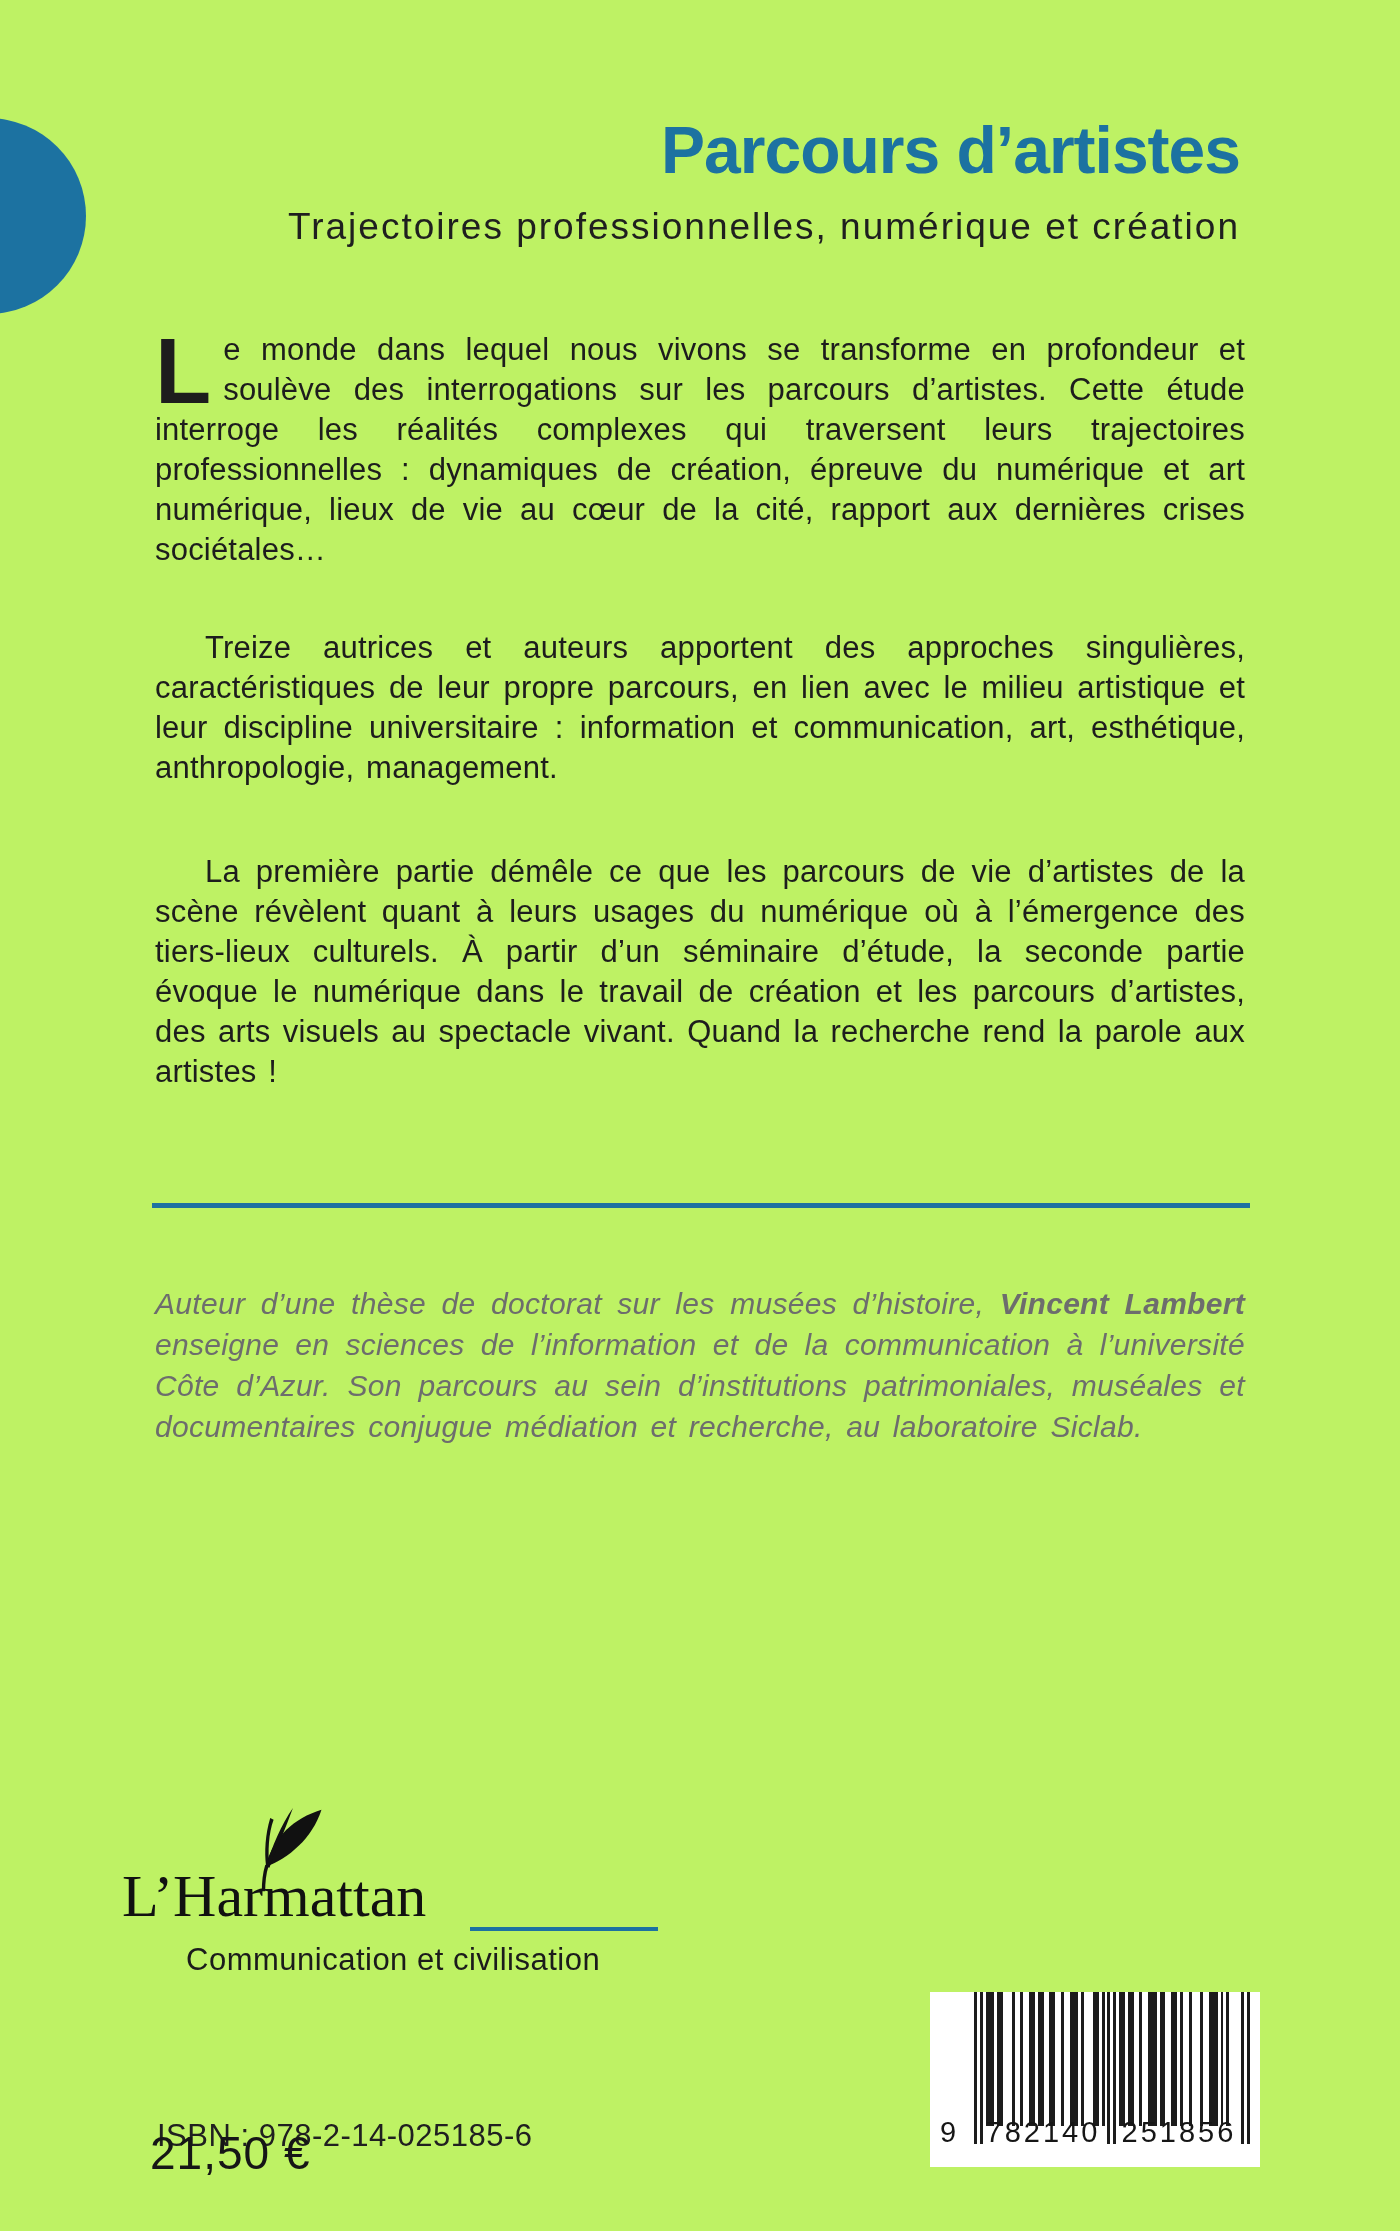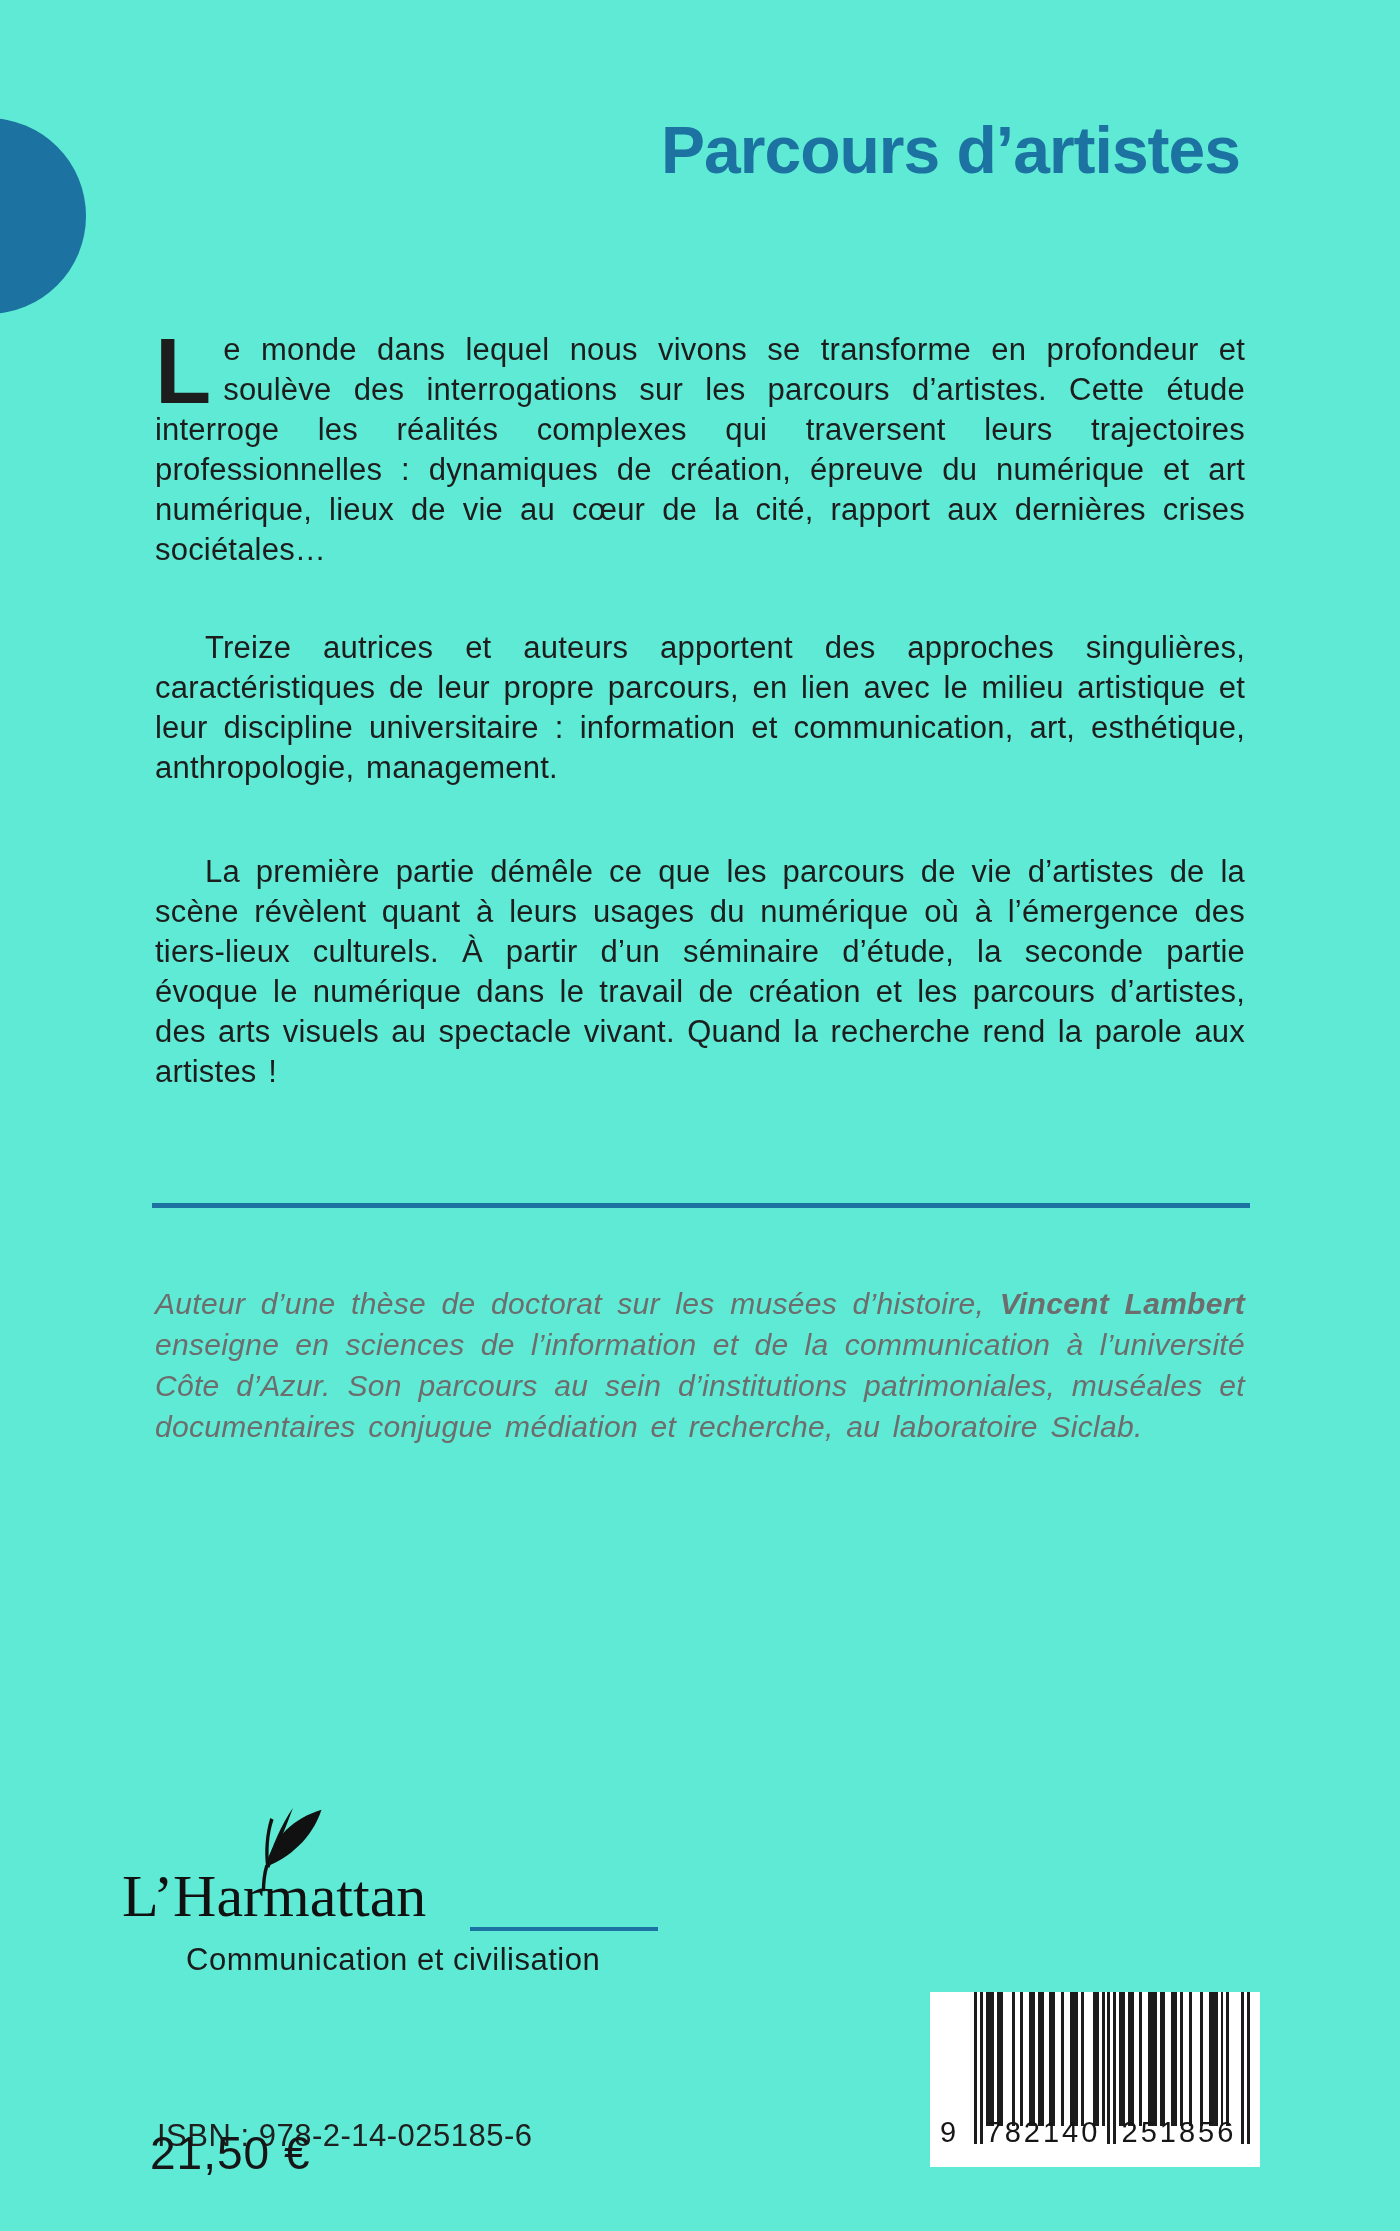--- a/index.html
+++ b/index.html
@@ -1,21 +1,21 @@
 <!DOCTYPE html>
 <html lang="fr"><head>
 <meta charset="utf-8">
 <title>Parcours d'artistes — quatrième de couverture</title>
 <style>
   html,body{margin:0;padding:0;background:#ffffff;}
   .page{
     position:relative;
     width:1400px;height:2231px;
     margin:0 auto;
-    background:#5eead4;
+    background:#bef264;
     overflow:hidden;
     font-family:"Liberation Sans","DejaVu Sans",sans-serif;
     color:#1d1d1d;
   }
   
   .corner-blob{
     position:absolute;
     left:-110px;top:118px;
     width:196px;height:196px;
     border-radius:50%;
@@ -128,20 +128,21 @@
   .bc-g2{left:190px;width:118px;text-align:center;letter-spacing:3px;}
 </style>
 </head>
 <body>
 
 <div class="page">
 
   <div class="corner-blob"></div>
 
   <h1 class="title" style="margin:0;">Parcours d’artistes</h1>
+  <h2 class="subtitle" style="margin:0;font-weight:400;">Trajectoires professionnelles, numérique et création</h2>
 
   <p class="para body-col p1"><span class="dropcap">L</span><span>e monde dans lequel nous vivons se transforme en profondeur et soulève des interrogations sur les parcours d’artistes. Cette étude interroge les réalités complexes qui traversent leurs trajectoires professionnelles : dynamiques de création, épreuve du numérique et art numérique, lieux de vie au cœur de la cité, rapport aux dernières crises sociétales…</span></p>
 
   <p class="para indent body-col p2">Treize autrices et auteurs apportent des approches singulières, caractéristiques de leur propre parcours, en lien avec le milieu artistique et leur discipline universitaire : information et communication, art, esthétique, anthropologie, management.</p>
 
   <p class="para indent body-col p3">La première partie démêle ce que les parcours de vie d’artistes de la scène révèlent quant à leurs usages du numérique où à l’émergence des tiers-lieux culturels. À partir d’un séminaire d’étude, la seconde partie évoque le numérique dans le travail de création et les parcours d’artistes, des arts visuels au spectacle vivant. Quand la recherche rend la parole aux artistes !</p>
 
   <div class="rule"></div>
 
   <p class="bio"><span>Auteur d’une thèse de doctorat sur les musées d’histoire, </span><span class="author-name">Vincent Lambert</span><span> enseigne en sciences de l’information et de la communication à l’université Côte d’Azur. Son parcours au sein d’institutions patrimoniales, muséales et documentaires conjugue médiation et recherche, au laboratoire Siclab.</span></p>

